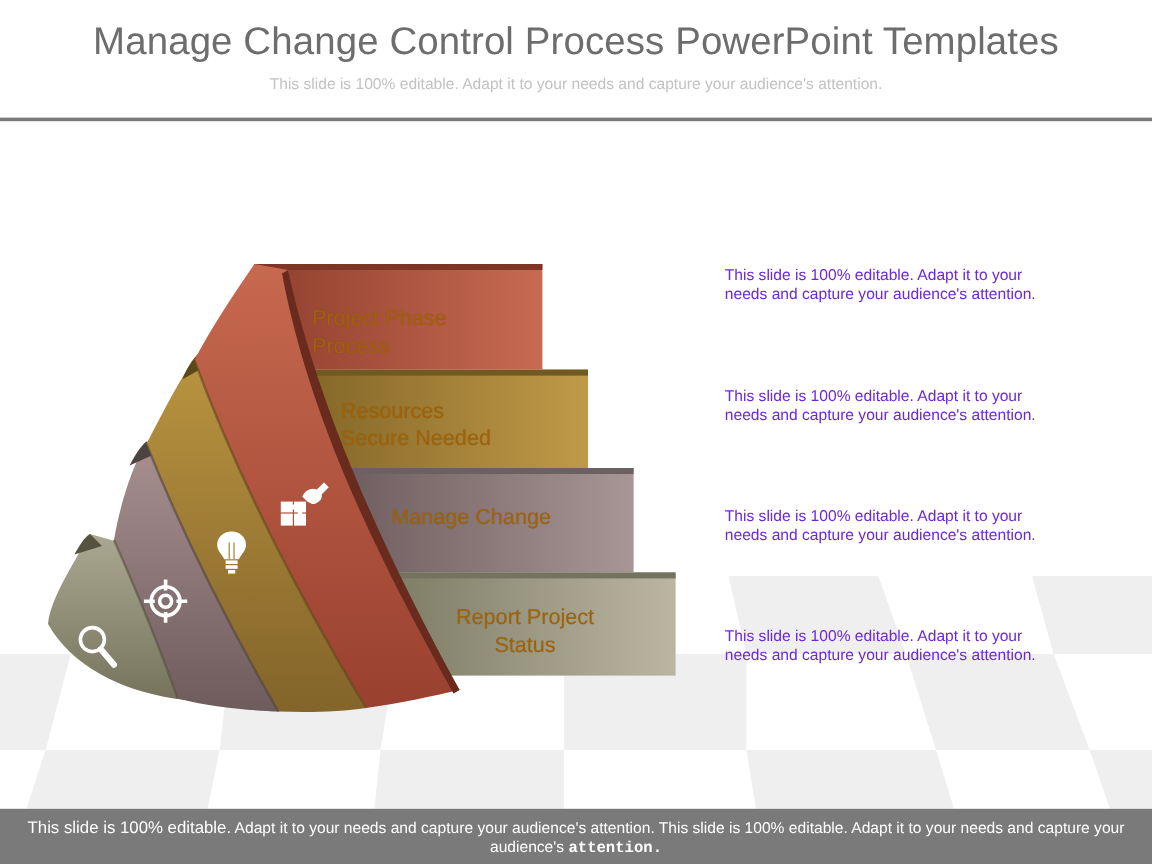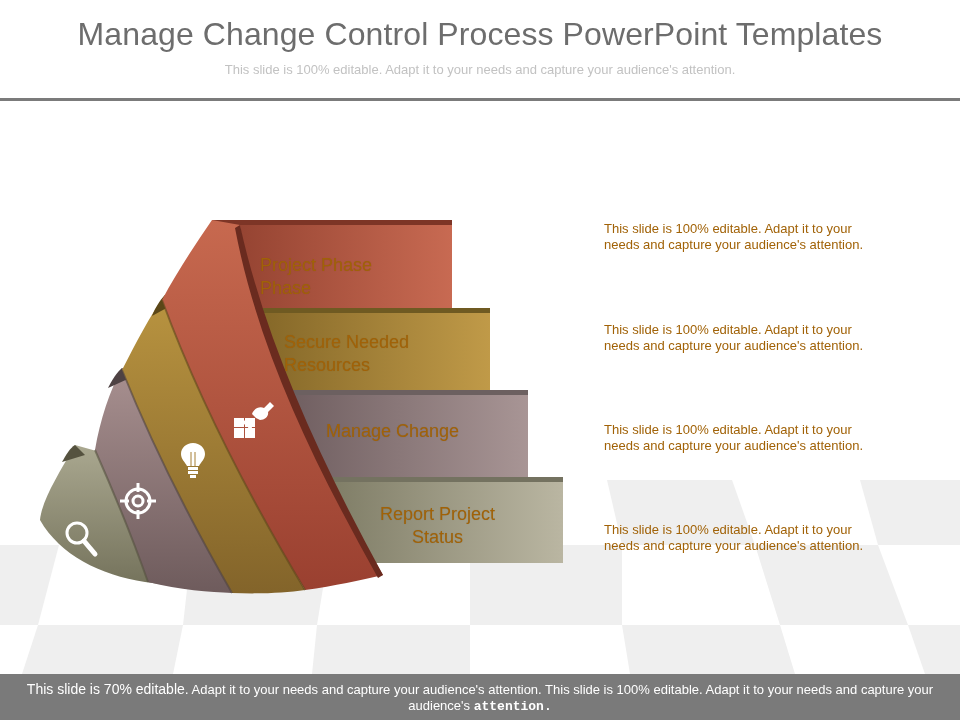--- a/index.html
+++ b/index.html
@@ -13,21 +13,21 @@
                 font-size:13px; color:#c2c2c2; }
     .rule { position:absolute; left:0; top:98px; width:960px; height:3px; background:#7b7b7b; }
 
     .floor { position:absolute; left:0; top:480px; width:960px; height:194px; }
 
     .diagram { position:absolute; left:0; top:0; width:960px; height:720px; }
 
     .step-label { position:absolute; color:#a16207; font-size:18px; line-height:23px;
                   text-shadow:0 0 1px rgba(0,0,0,0.15); }
 
-    .desc { position:absolute; left:604px; width:300px; font-size:13px; line-height:16px; color:#a16207; }
+    .desc { position:absolute; left:604px; width:300px; font-size:13px; line-height:16px; color:#6d28d9; }
 
     .footer { position:absolute; left:0; top:674px; width:960px; height:46px; background:#7a7a7a;
               color:#ffffff; text-align:center; font-size:13px; line-height:16px; padding-top:7px; }
     .footer .lead { font-size:14px; }
     .footer b { font-weight:bold;font-family:Liberation Mono, monospace; }
 
     .icon { position:absolute; }
   </style>
 </head>
 <body>
@@ -122,25 +122,25 @@
   <path d="M212,220 C195,245 178,270 162,300 C195,390 245,490 305,590 C335,586 360,580 383,575 C320,470 260,360 240,225 Z" fill="url(#gRedRib)"></path>
   <path d="M240,225 C265,340 320,460 383,575 L378,578 C315,465 258,350 235,228 Z" fill="#6a2b1f"></path>
 
   <path d="M162,300 C195,390 245,490 305,590" stroke="#5e4a1a" stroke-width="2" fill="none" opacity="0.6"></path>
   <path d="M122,370 C150,440 190,520 232,593" stroke="#4e4243" stroke-width="2" fill="none" opacity="0.6"></path>
   <path d="M95,450 C115,495 135,545 148,582" stroke="#55523f" stroke-width="2" fill="none" opacity="0.6"></path>
 </svg>
 
 <div class="step-label" style="left:260px; top:254px;">
   <div>Project Phase</div>
-  <div>Phase</div>
+  <div>Process</div>
 </div>
 <div class="step-label" style="left:284px; top:331px;">
+  <div>Resources</div>
   <div>Secure Needed</div>
-  <div>Resources</div>
 </div>
 <div class="step-label" style="left:326px; top:420px;">
   <div>Manage Change</div>
 </div>
 <div class="step-label" style="left:380px; top:503px;text-align:center;">
   <div>Report Project</div>
   <div>Status</div>
 </div>
 
 <svg class="icon" style="left:232px; top:396px;" width="44" height="46" viewBox="0 0 44 46">
@@ -188,14 +188,14 @@
 <div class="desc" style="top:422px;">
   <div>This slide is 100% editable. Adapt it to your</div>
   <div>needs and capture your audience's attention.</div>
 </div>
 <div class="desc" style="top:522px;">
   <div>This slide is 100% editable. Adapt it to your</div>
   <div>needs and capture your audience's attention.</div>
 </div>
 
 <div class="footer">
-  <span class="lead">This slide is 70% editable.</span><span> Adapt it to your needs and capture your audience's attention. This slide is 100% editable. Adapt it to your needs and capture your audience's </span><b>attention.</b>
+  <span class="lead">This slide is 100% editable.</span><span> Adapt it to your needs and capture your audience's attention. This slide is 100% editable. Adapt it to your needs and capture your audience's </span><b>attention.</b>
 </div>
 
 </body></html>

